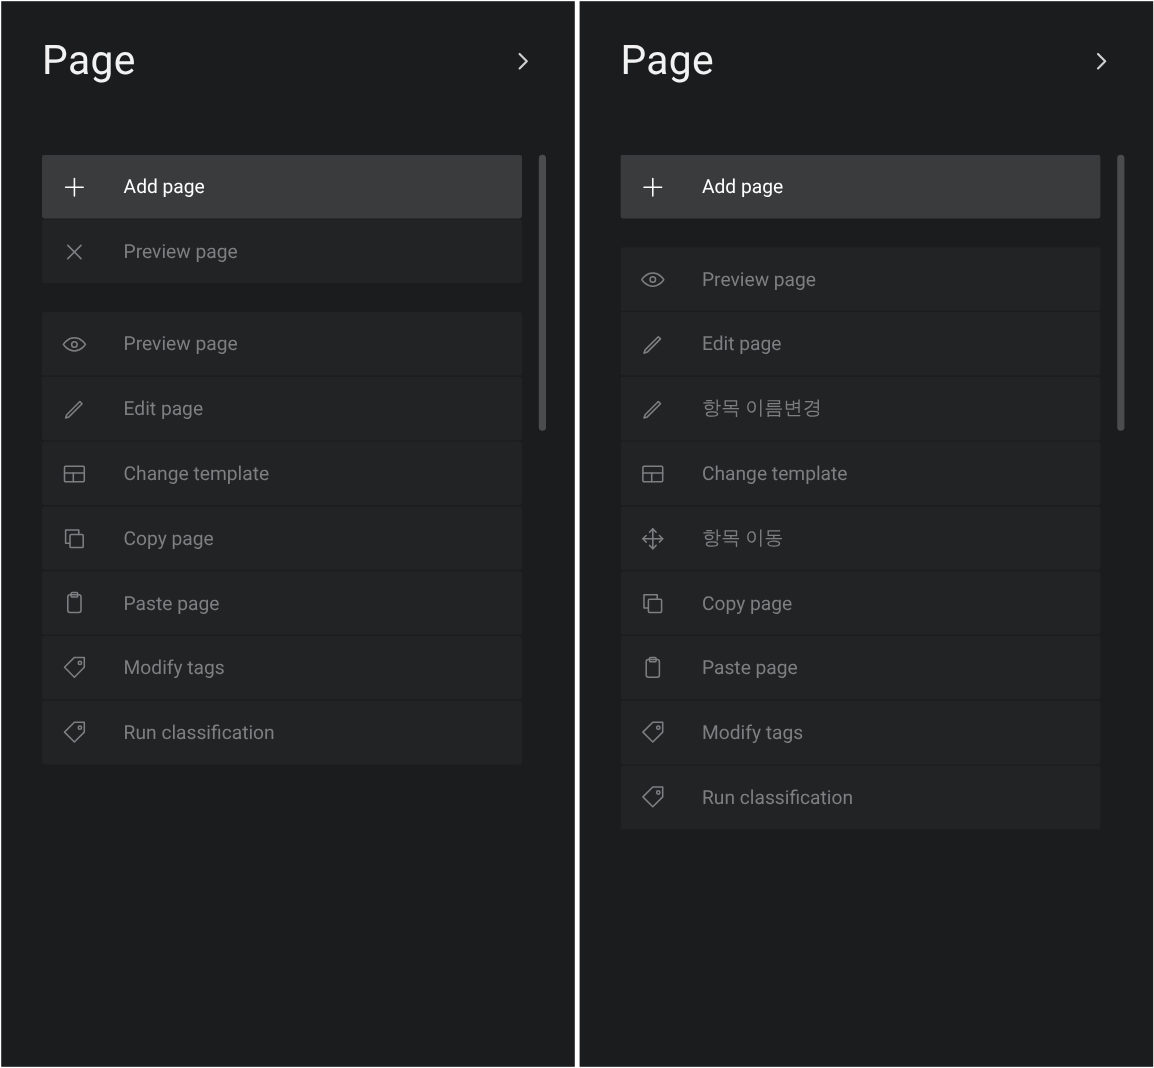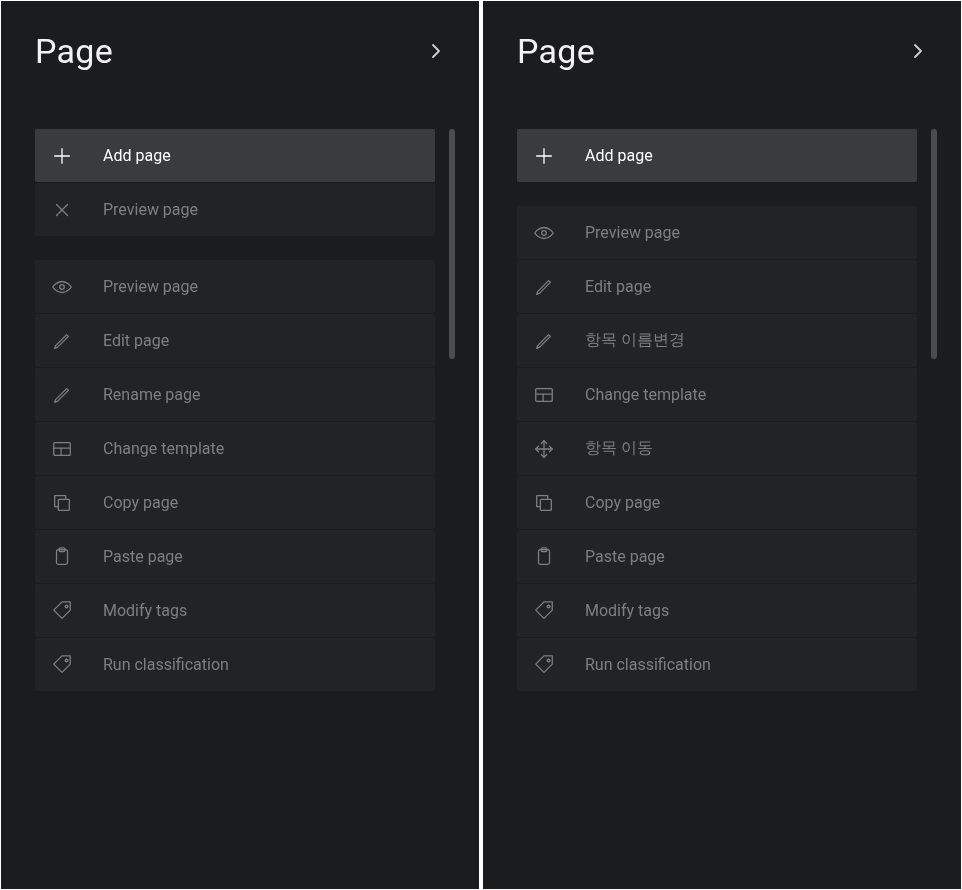--- a/index.html
+++ b/index.html
@@ -133,26 +133,20 @@
         <span>Preview page</span>
       </div>
       <div class="item">
         <svg class="icon" viewBox="0 0 24 24">
             <path d="M4 20l3-1 12-12-2-2L5 17l-1 3z"></path>
           </svg>
         <span>Edit page</span>
       </div>
       <div class="item">
         <svg class="icon" viewBox="0 0 24 24">
-            <path d="M4 20l3-1 12-12-2-2L5 17l-1 3z"></path>
-          </svg>
-        <span>Rename page</span>
-      </div>
-      <div class="item">
-        <svg class="icon" viewBox="0 0 24 24">
             <rect x="3" y="5" width="18" height="14" rx="1"></rect>
             <line x1="3" y1="11" x2="21" y2="11"></line>
             <line x1="11" y1="11" x2="11" y2="19"></line>
           </svg>
         <span>Change template</span>
       </div>
       <div class="item">
         <svg class="icon" viewBox="0 0 24 24">
             <rect x="8" y="8" width="12" height="12" rx="1"></rect>
             <path d="M16 8V4H4v12h4"></path>

